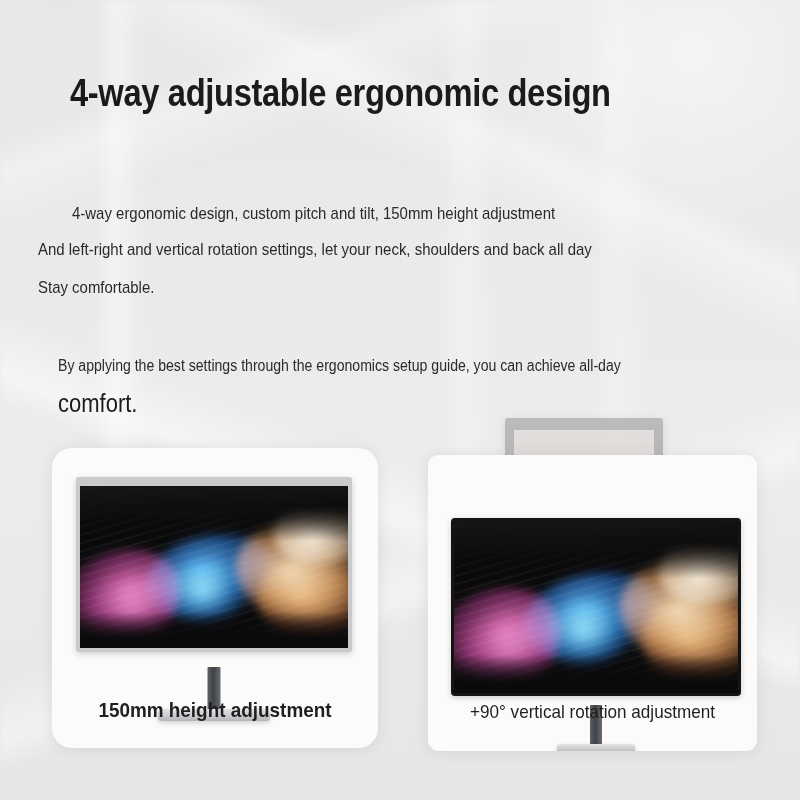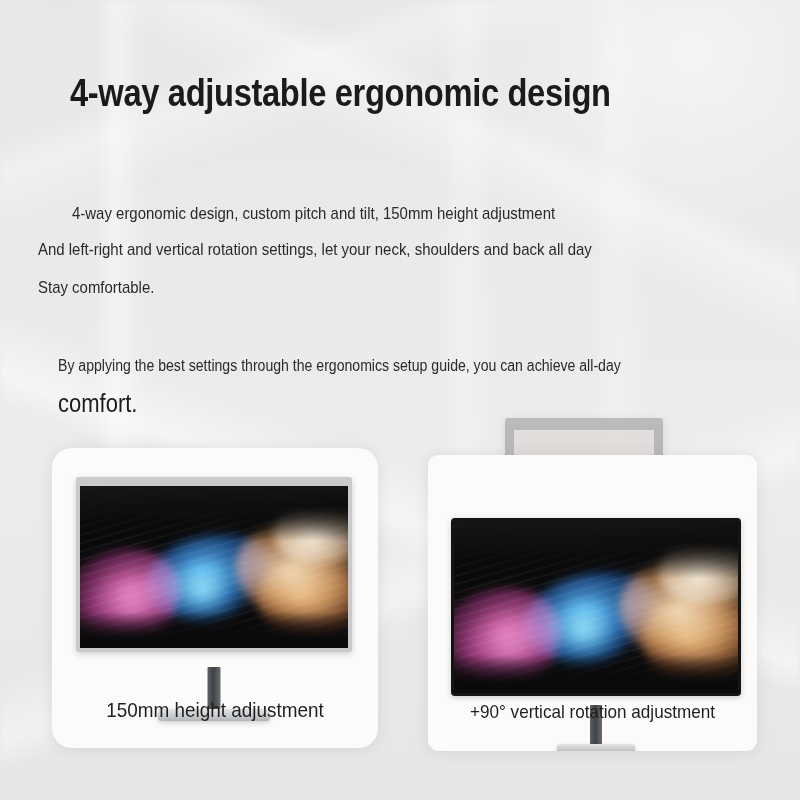--- a/index.html
+++ b/index.html
@@ -89,21 +89,21 @@
   }
 
   
   .card{
     position:absolute;
     background:#fdfbfa;
     border-radius:20px;
     box-shadow:0 1px 14px rgba(150,145,145,.22);
     overflow:hidden;
   }
-  #card-left { left:52px;  top:448px; width:326px; height:300px; }
+  #card-left { left:52px;  top:448px; width:326px; height:300px;font-weight:bold; }
   #card-right{ left:428px; top:455px; width:329px; height:296px; }
 
   .card-caption{
     position:absolute;
     left:0; right:0;
     text-align:center;
     color:#1f1f1f;
     transform:scaleX(.9);
   }
   #cap-left { bottom:26px; font-size:21px; }

